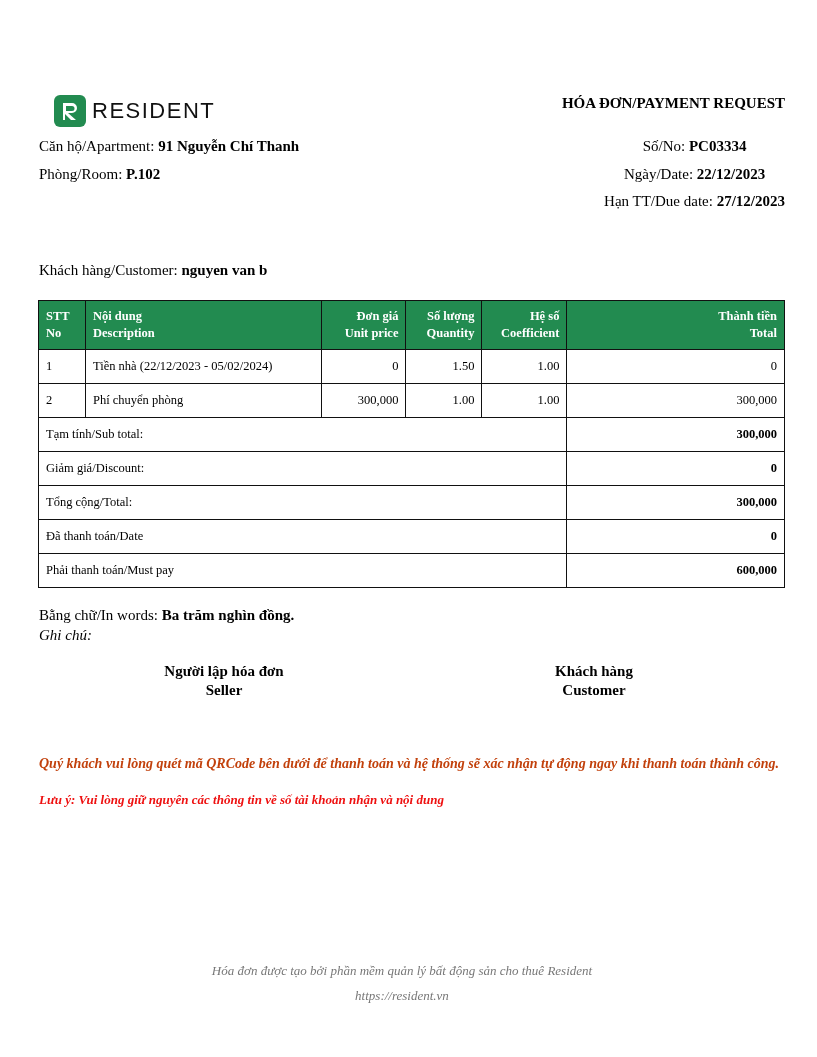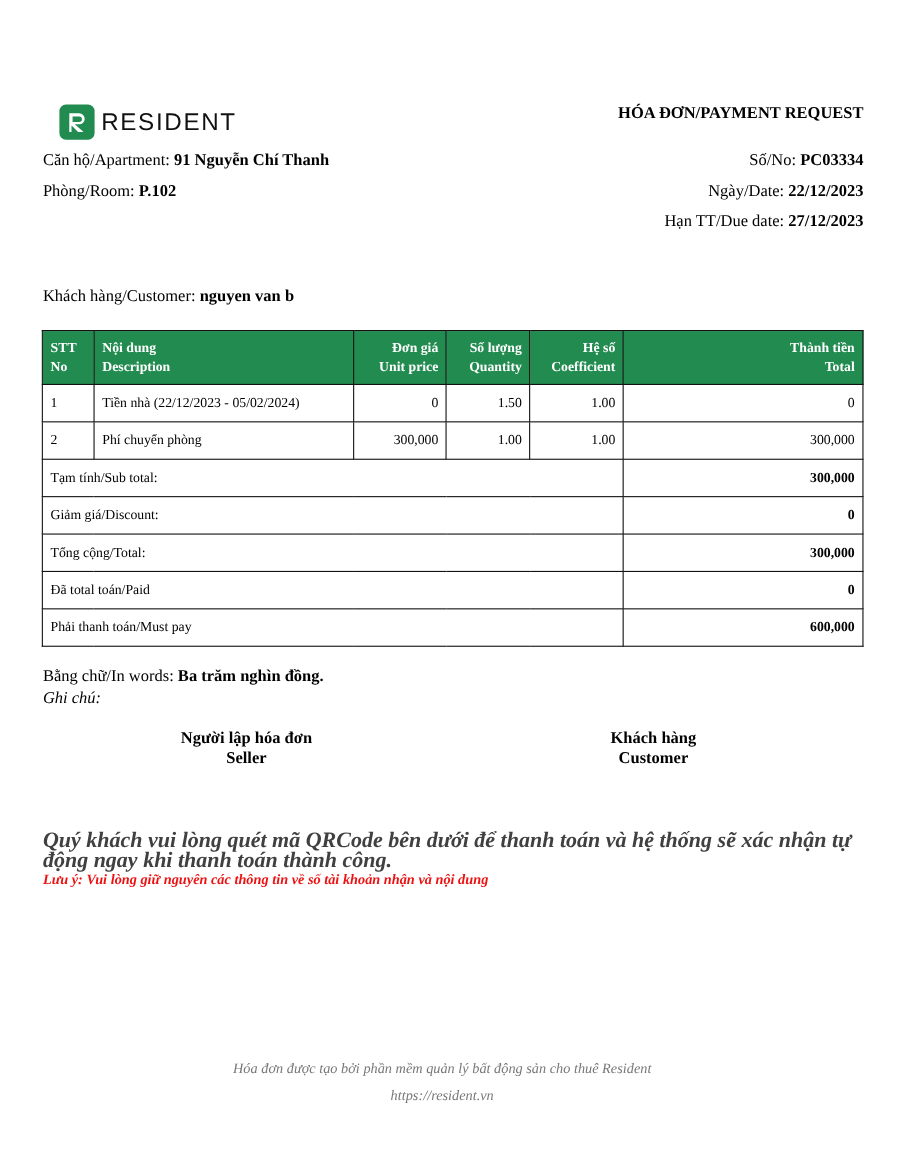--- a/index.html
+++ b/index.html
@@ -6,40 +6,40 @@
   html, body { width: 817px; height: 1057px; background: #ffffff; }
   body { font-family: "Liberation Serif", serif; color: #000; position: relative; overflow: hidden; }
 
   .logo { position: absolute; left: 38px; top: 95px; display: flex; align-items: center; padding-left: 16px; }
   .logo-mark { width: 32px; height: 32px; background: #228b50; border-radius: 6px; display: flex; align-items: center; justify-content: center; }
   .logo-text { margin-left: 6px; font-family: "Liberation Sans", sans-serif; font-size: 22px; letter-spacing: 1.5px; color: #111; font-weight: normal; }
 
   .doc-title { position: absolute; right: 32px; top: 95px; font-size: 15px; font-weight: bold; }
 
   .info-left { position: absolute; left: 39px; top: 133px; width: 380px; font-size: 15px; line-height: 27.5px; }
-  .info-right { position: absolute; right: 32px; top: 133px; text-align: right; font-size: 15px; line-height: 27.5px; }
+  .info-right { position: absolute; right: 32px; top: 133px; text-align: center; font-size: 15px; line-height: 27.5px; }
   b { font-weight: bold; }
 
   .customer { position: absolute; left: 39px; top: 262px; font-size: 15px; }
 
   table.items { position: absolute; left: 38px; top: 300px; width: 747px; border-collapse: collapse; font-size: 12.5px; }
   table.items th { background: #228b50; color: #fff; font-weight: bold; padding: 7px 7px; line-height: 17px; border: 1px solid #111; vertical-align: top; }
   table.items td { border: 1px solid #111; padding: 0 7px; height: 34px; vertical-align: middle; }
   .c { text-align: left; }
   .r { text-align: right; }
   .l { text-align: left; }
 
   .words { position: absolute; left: 39px; top: 607px; font-size: 15px; }
   .note { position: absolute; left: 39px; top: 627px; font-size: 15px; font-style: italic; }
 
   .sign { position: absolute; top: 662px; text-align: center; font-size: 15px; font-weight: bold; line-height: 19px; }
   .sign.seller { left: 150px; width: 148px; }
   .sign.cust { left: 530px; width: 128px; }
 
-  .qr-msg { position: absolute; left: 39px; top: 755px; width: 740px; font-size: 20px; font-style: italic; font-weight: bold; color: #404040; line-height: 18px; }
+  .qr-msg { position: absolute; left: 39px; top: 755px; width: 740px; font-size: 14px; font-style: italic; font-weight: bold; color: #c2410c; line-height: 18px; }
   .warn { position: absolute; left: 39px; top: 792px; font-size: 13px; font-style: italic; font-weight: bold; color: #ee1111; }
 
   .footer { position: absolute; left: 0; width: 804px; top: 958px; text-align: center; font-size: 13px; font-style: italic; color: #777; line-height: 25px; }
 </style>
 </head>
 <body>
 
 <div class="logo">
   <div class="logo-mark">
     <svg width="20" height="20" viewBox="0 0 20 20">
@@ -124,21 +124,21 @@
     </tr>
     <tr>
       <td colspan="5" class="l">Giảm giá/Discount:</td>
       <td class="r"><b>0</b></td>
     </tr>
     <tr>
       <td colspan="5" class="l">Tổng cộng/Total:</td>
       <td class="r"><b>300,000</b></td>
     </tr>
     <tr>
-      <td colspan="5" class="l">Đã total toán/Paid</td>
+      <td colspan="5" class="l">Đã thanh toán/Date</td>
       <td class="r"><b>0</b></td>
     </tr>
     <tr>
       <td colspan="5" class="l">Phải thanh toán/Must pay</td>
       <td class="r"><b>600,000</b></td>
     </tr>
   </tbody>
 </table>
 
 <div class="words"><span>Bằng chữ/In words: </span><b>Ba trăm nghìn đồng.</b></div>

